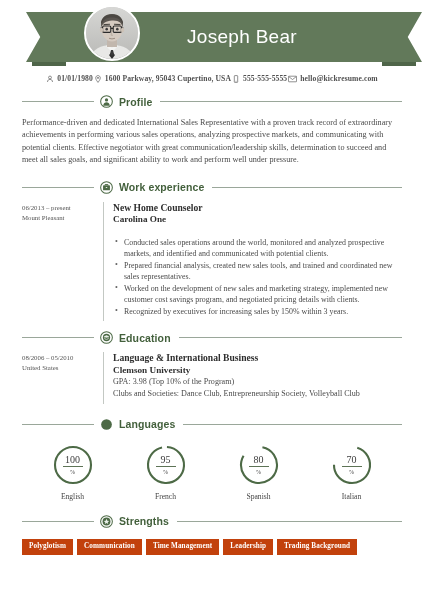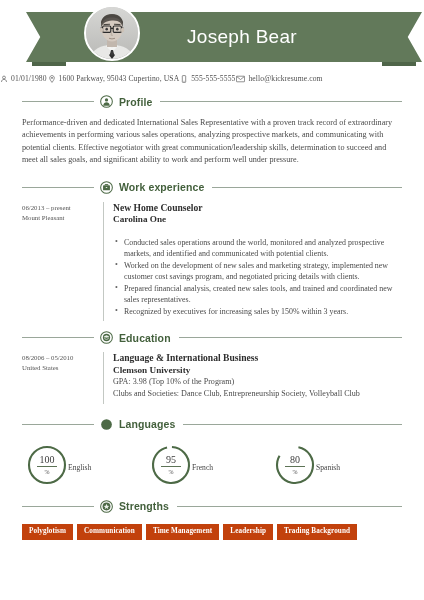--- a/index.html
+++ b/index.html
@@ -80,26 +80,27 @@
     border: 2px solid #ffffff;
     box-sizing: border-box;
     z-index: 5;
   }
   .avatar svg { display: block; }
 
   
   .contact {
     display: flex;
     align-items: center;
-    justify-content: flex-start;
+    justify-content: center;
     gap: 1px;
     font-size: 7.6px;
     color: #4f4f4f;
     margin-top: 2px;
     letter-spacing: 0.1px;
+    font-weight: bold;
   }
   .contact .item {
     display: flex;
     align-items: center;
     gap: 3px;
     white-space: nowrap;
   }
   .contact svg { display: block; flex: none; }
 
   
@@ -198,21 +199,21 @@
   }
 
   
   .lang-row {
     display: flex;
     margin: 13px 26px 0 26px;
   }
   .lang-item {
     flex: 1;
     display: flex;
-    flex-direction: row;
+    flex-direction: column;
     align-items: center;
   }
   .gauge {
     position: relative;
     width: 42px;
     height: 42px;
   }
   .gauge svg { display: block; }
   .gauge .gauge-inner {
     position: absolute;
@@ -392,22 +393,22 @@
 <div class="entry">
   <div class="col-left">
     <div>06/2013 – present</div>
     <div>Mount Pleasant</div>
   </div>
   <div class="col-right">
     <div class="job-title">New Home Counselor</div>
     <div class="job-org">Carolina One</div>
     <ul class="bullets">
       <li>Conducted sales operations around the world, monitored and analyzed prospective markets, and identified and communicated with potential clients.</li>
+      <li>Prepared financial analysis, created new sales tools, and trained and coordinated new sales representatives.</li>
       <li>Worked on the development of new sales and marketing strategy, implemented new customer cost savings program, and negotiated pricing details with clients.</li>
-      <li>Prepared financial analysis, created new sales tools, and trained and coordinated new sales representatives.</li>
       <li>Recognized by executives for increasing sales by 150% within 3 years.</li>
     </ul>
   </div>
 </div>
 
 <div class="sp-10"></div>
 
 <div class="sec-head">
   <span class="rule-left"></span>
   <svg class="sec-icon" width="13" height="13" viewBox="0 0 20 20">
@@ -477,20 +478,32 @@
         <circle cx="21" cy="21" r="18" fill="none" stroke="#4d6a46" stroke-width="2.1" stroke-dasharray="90.5 22.6" stroke-dashoffset="0" transform="rotate(-79 21 21)" stroke-linecap="butt"></circle>
       </svg>
       <div class="gauge-inner">
         <span class="val">80</span>
         <span class="pct">%</span>
       </div>
     </div>
     <div class="lang-name">Spanish</div>
   </div>
 
+  <div class="lang-item">
+    <div class="gauge">
+      <svg width="42" height="42" viewBox="0 0 42 42">
+        <circle cx="21" cy="21" r="18" fill="none" stroke="#4d6a46" stroke-width="2.1" stroke-dasharray="79.2 33.9" stroke-dashoffset="0" transform="rotate(-73 21 21)" stroke-linecap="butt"></circle>
+      </svg>
+      <div class="gauge-inner">
+        <span class="val">70</span>
+        <span class="pct">%</span>
+      </div>
+    </div>
+    <div class="lang-name">Italian</div>
+  </div>
 </div>
 
 <div class="sp-14"></div>
 
 <div class="sec-head">
   <span class="rule-left"></span>
   <svg class="sec-icon" width="13" height="13" viewBox="0 0 20 20">
     <circle cx="10" cy="10" r="9" fill="none" stroke="#4d6a46" stroke-width="1.6"></circle>
     <circle cx="10" cy="10" r="6.1" fill="#4d6a46"></circle>
     <path d="M10 5.9 L11.25 8.75 L14.2 9.05 L11.95 11.05 L12.6 14 L10 12.45 L7.4 14 L8.05 11.05 L5.8 9.05 L8.75 8.75 Z" fill="#e9efe8"></path>

